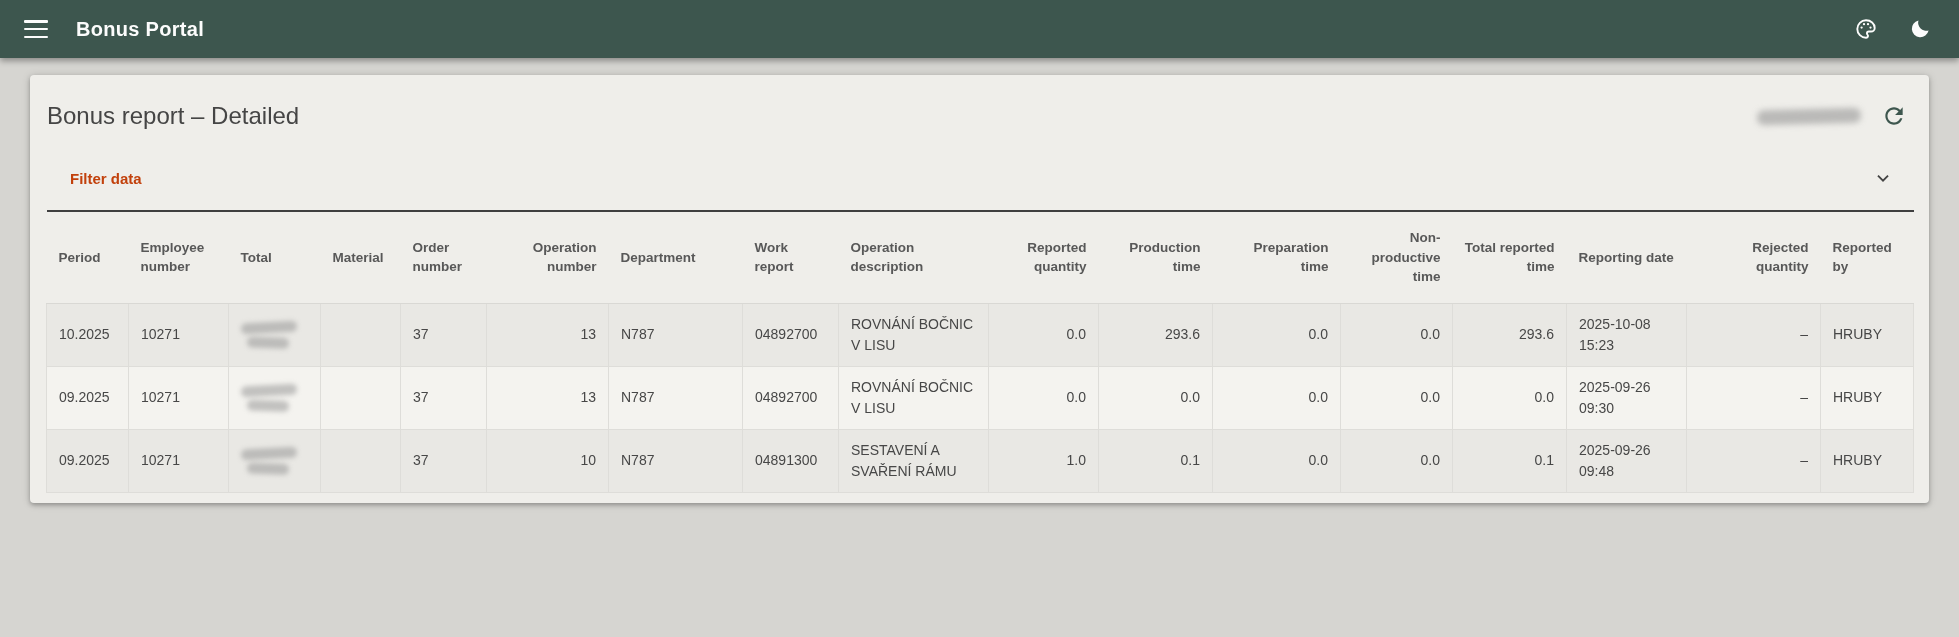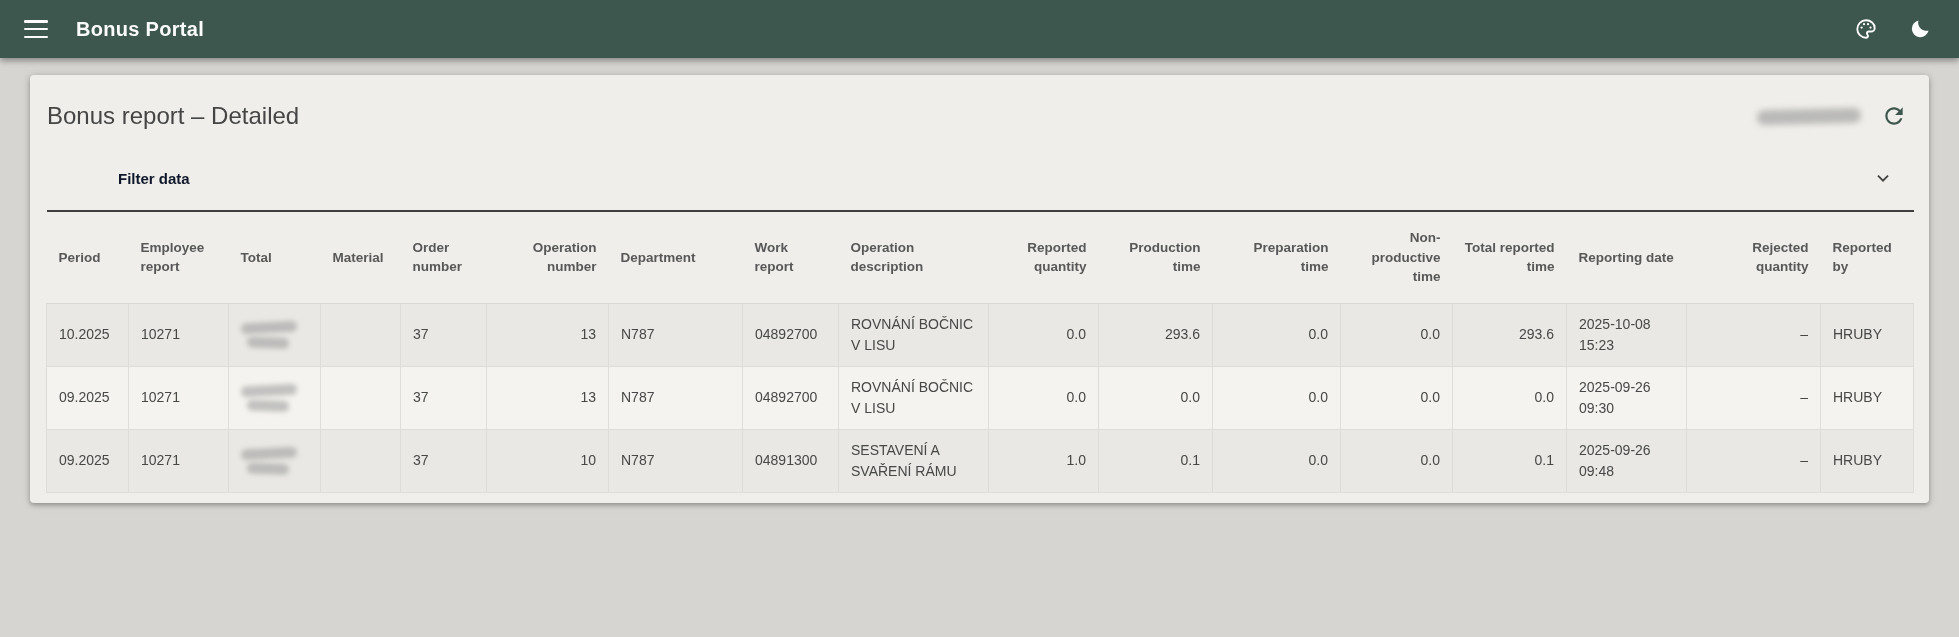--- a/index.html
+++ b/index.html
@@ -26,21 +26,21 @@
     box-shadow:0 2px 4px rgba(0,0,0,.26),0 1px 10px rgba(0,0,0,.14);
     padding-bottom:10px;
   }
   .card-header{display:flex;align-items:center;justify-content:space-between;padding:27px 22px 16px 17px;}
   .card-title{font-size:24px;color:#454545;}
   .card-user{display:flex;align-items:center;gap:20px;}
   .redacted-user{width:104px;height:15px;border-radius:7px;background:#8f8f8f;opacity:.55;filter:blur(3px);transform:rotate(-1.5deg);}
   .refresh-btn{background:none;border:none;padding:0;cursor:pointer;width:26px;height:26px;}
   
   .section-row{height:64px;display:flex;align-items:center;justify-content:space-between;padding:0 35px 0 40px;cursor:pointer;}
-  .section-label{font-size:15px;font-weight:bold;color:#0f172a;margin-left:48px;}
+  .section-label{font-size:15px;font-weight:bold;color:#c2410c;}
   .chev{width:22px;height:22px;}
   
   .table-wrap{margin:0 16px;}
   table{width:100%;border-collapse:collapse;table-layout:fixed;border-top:2px solid #3f3f3f;}
   th{
     padding:16px 12px;font-size:13.5px;font-weight:bold;color:#585858;
     vertical-align:middle;background:#efeeea;border-bottom:1px solid #d9d8d4;
     word-wrap:break-word;line-height:1.45;
   }
   td{
@@ -120,21 +120,21 @@
           <col style="width: 128px;">
           <col style="width: 112px;">
           <col style="width: 114px;">
           <col style="width: 120px;">
           <col style="width: 134px;">
           <col style="width: 93px;">
         </colgroup>
       <thead>
           <tr id="head-row">
             <th class="al">Period</th>
-            <th class="al">Employee report</th>
+            <th class="al">Employee number</th>
             <th class="al">Total</th>
             <th class="al">Material</th>
             <th class="al">Order number</th>
             <th class="ar">Operation number</th>
             <th class="al">Department</th>
             <th class="al">Work report</th>
             <th class="al">Operation description</th>
             <th class="ar">Reported quantity</th>
             <th class="ar">Production time</th>
             <th class="ar">Preparation time</th>

